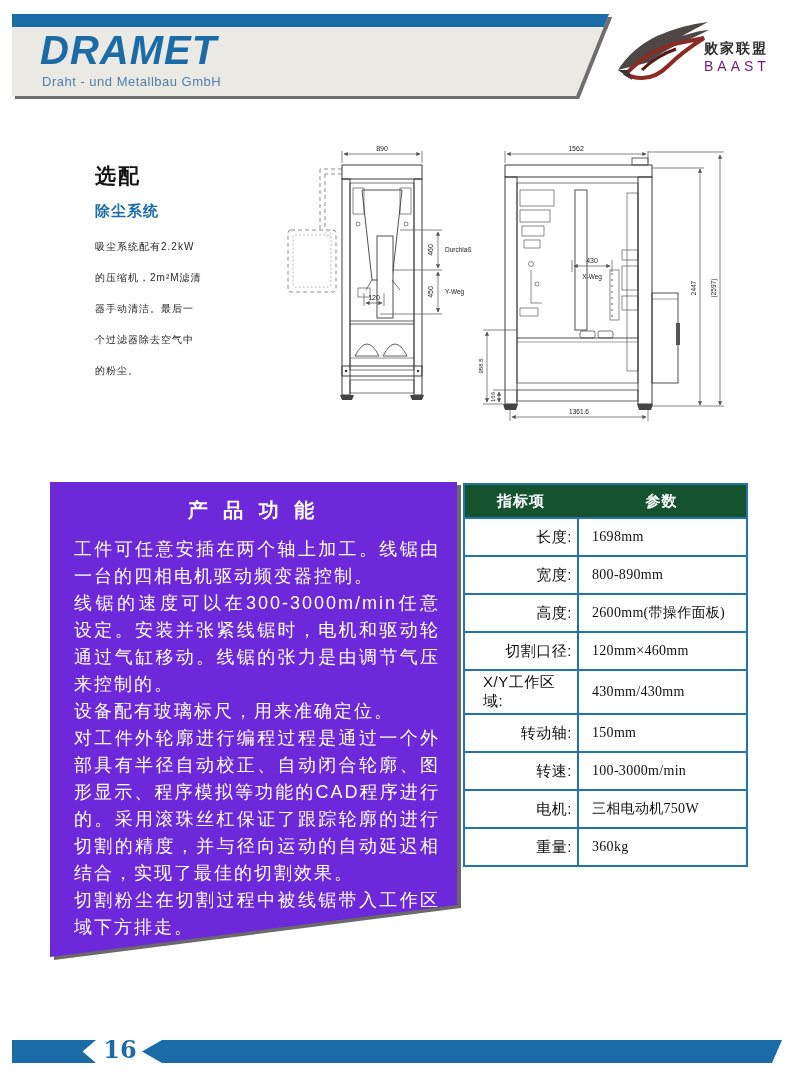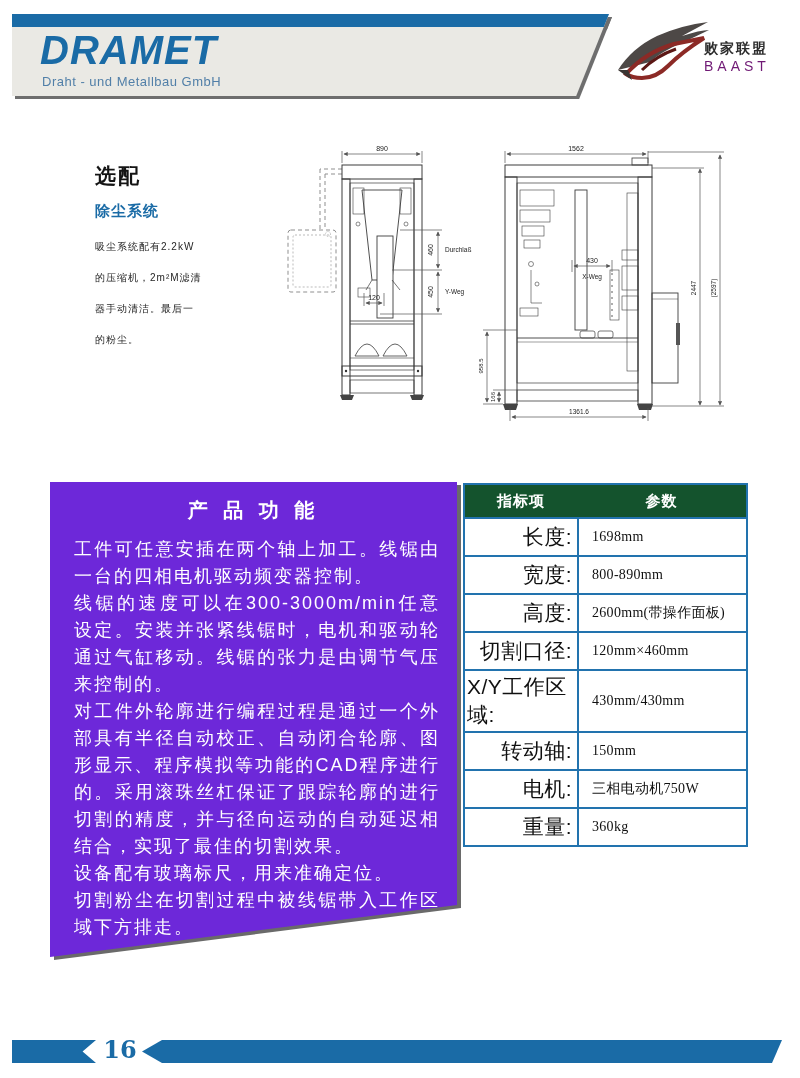--- a/index.html
+++ b/index.html
@@ -46,22 +46,22 @@
 
   
   .specs{position:absolute;left:463px;top:483px;width:285px;border:2px solid #2273ae;
          background:#fff;box-sizing:border-box;}
   .specs-header{display:grid;grid-template-columns:112px 1fr;background:#14532d;color:#fff;
                 font-weight:bold;font-size:15px;height:32px;align-items:center;letter-spacing:1px;}
   .specs-header .c1{text-align:center;}
   .specs-header .c2{text-align:center;}
   .spec-row{display:grid;grid-template-columns:112px 1fr;border-top:2px solid #2273ae;
             min-height:36px;}
-  .spec-label{display:flex;align-items:center;justify-content:flex-end;padding:2px 5px 2px 2px;
-              font-size:21px;color:#101010;letter-spacing:.5px;}
+  .spec-label{display:flex;align-items:center;justify-content:flex-end;padding:2px 5px 2px 18px;
+              font-size:15px;color:#101010;letter-spacing:.5px;}
   .spec-value{display:flex;flex-direction:column;justify-content:center;border-left:2px solid #2273ae;
               padding:3px 4px 3px 13px;font-size:14px;color:#101010;letter-spacing:.3px;font-family:Liberation Serif, serif;}
 
   
   .footer-bar-left{position:absolute;left:12px;top:1040px;width:84px;height:23px;background:#1a6ba6;
                    clip-path:polygon(0 0,100% 0,84% 50%,100% 100%,0 100%);}
   .footer-page{position:absolute;left:98px;top:1035px;width:44px;text-align:center;
                font-family:"DejaVu Serif","Liberation Serif",serif;font-size:24px;font-weight:600;
                color:#1a6ba6;}
   .footer-bar-right{position:absolute;left:142px;top:1040px;width:640px;height:23px;background:#1a6ba6;
@@ -91,20 +91,21 @@
     <div class="logo-brand">BAAST</div>
   </div>
 
   <div class="intro">
     <h1 class="intro-title">选配</h1>
     <h2 class="intro-sub">除尘系统</h2>
     <div id="intro-lines">
         <div class="intro-line">吸尘系统配有2.2kW</div>
         <div class="intro-line">的压缩机，2m²M滤清</div>
         <div class="intro-line">器手动清洁。最后一</div>
+        <div class="intro-line">个过滤器除去空气中</div>
         <div class="intro-line">的粉尘。</div>
       </div>
   </div>
 
   <div class="drawings">
     <svg width="492" height="300" viewBox="0 0 492 300">
       <defs>
         <marker id="arr" viewBox="0 0 8 8" refX="7" refY="4" markerWidth="6" markerHeight="6" orient="auto-start-reverse">
             <path d="M0 0 L8 4 L0 8 Z" fill="#555"></path>
           </marker>
@@ -226,22 +227,22 @@
       </g>
     </svg>
   </div>
 
   <div class="features-wrap">
     <div class="features">
       <h3 class="features-title">产 品 功 能</h3>
       <div class="features-body" id="features-paragraphs">
           <p class="feat-p">工件可任意安插在两个轴上加工。线锯由一台的四相电机驱动频变器控制。</p>
           <p class="feat-p">线锯的速度可以在300-3000m/min任意设定。安装并张紧线锯时，电机和驱动轮通过气缸移动。线锯的张力是由调节气压来控制的。</p>
+          <p class="feat-p">设备配有玻璃标尺，用来准确定位。</p>
           <p class="feat-p">对工件外轮廓进行编程过程是通过一个外部具有半径自动校正、自动闭合轮廓、图形显示、程序模拟等功能的CAD程序进行的。采用滚珠丝杠保证了跟踪轮廓的进行切割的精度，并与径向运动的自动延迟相结合，实现了最佳的切割效果。</p>
-          <p class="feat-p">设备配有玻璃标尺，用来准确定位。</p>
           <p class="feat-p">切割粉尘在切割过程中被线锯带入工作区域下方排走。</p>
         </div>
     </div>
   </div>
 
   <div class="specs">
     <div class="specs-header">
       <div class="c1">指标项</div>
       <div class="c2">参数</div>
     </div>
@@ -276,20 +277,26 @@
             <span>430mm/430mm</span>
           </div>
         </div>
         <div class="spec-row">
           <div class="spec-label">转动轴:</div>
           <div class="spec-value">
             <span>150mm</span>
           </div>
         </div>
         <div class="spec-row">
+          <div class="spec-label">转速:</div>
+          <div class="spec-value">
+            <span>100-3000m/min</span>
+          </div>
+        </div>
+        <div class="spec-row">
           <div class="spec-label">电机:</div>
           <div class="spec-value">
             <span>三相电动机750W</span>
           </div>
         </div>
         <div class="spec-row">
           <div class="spec-label">重量:</div>
           <div class="spec-value">
             <span>360kg</span>
           </div>

